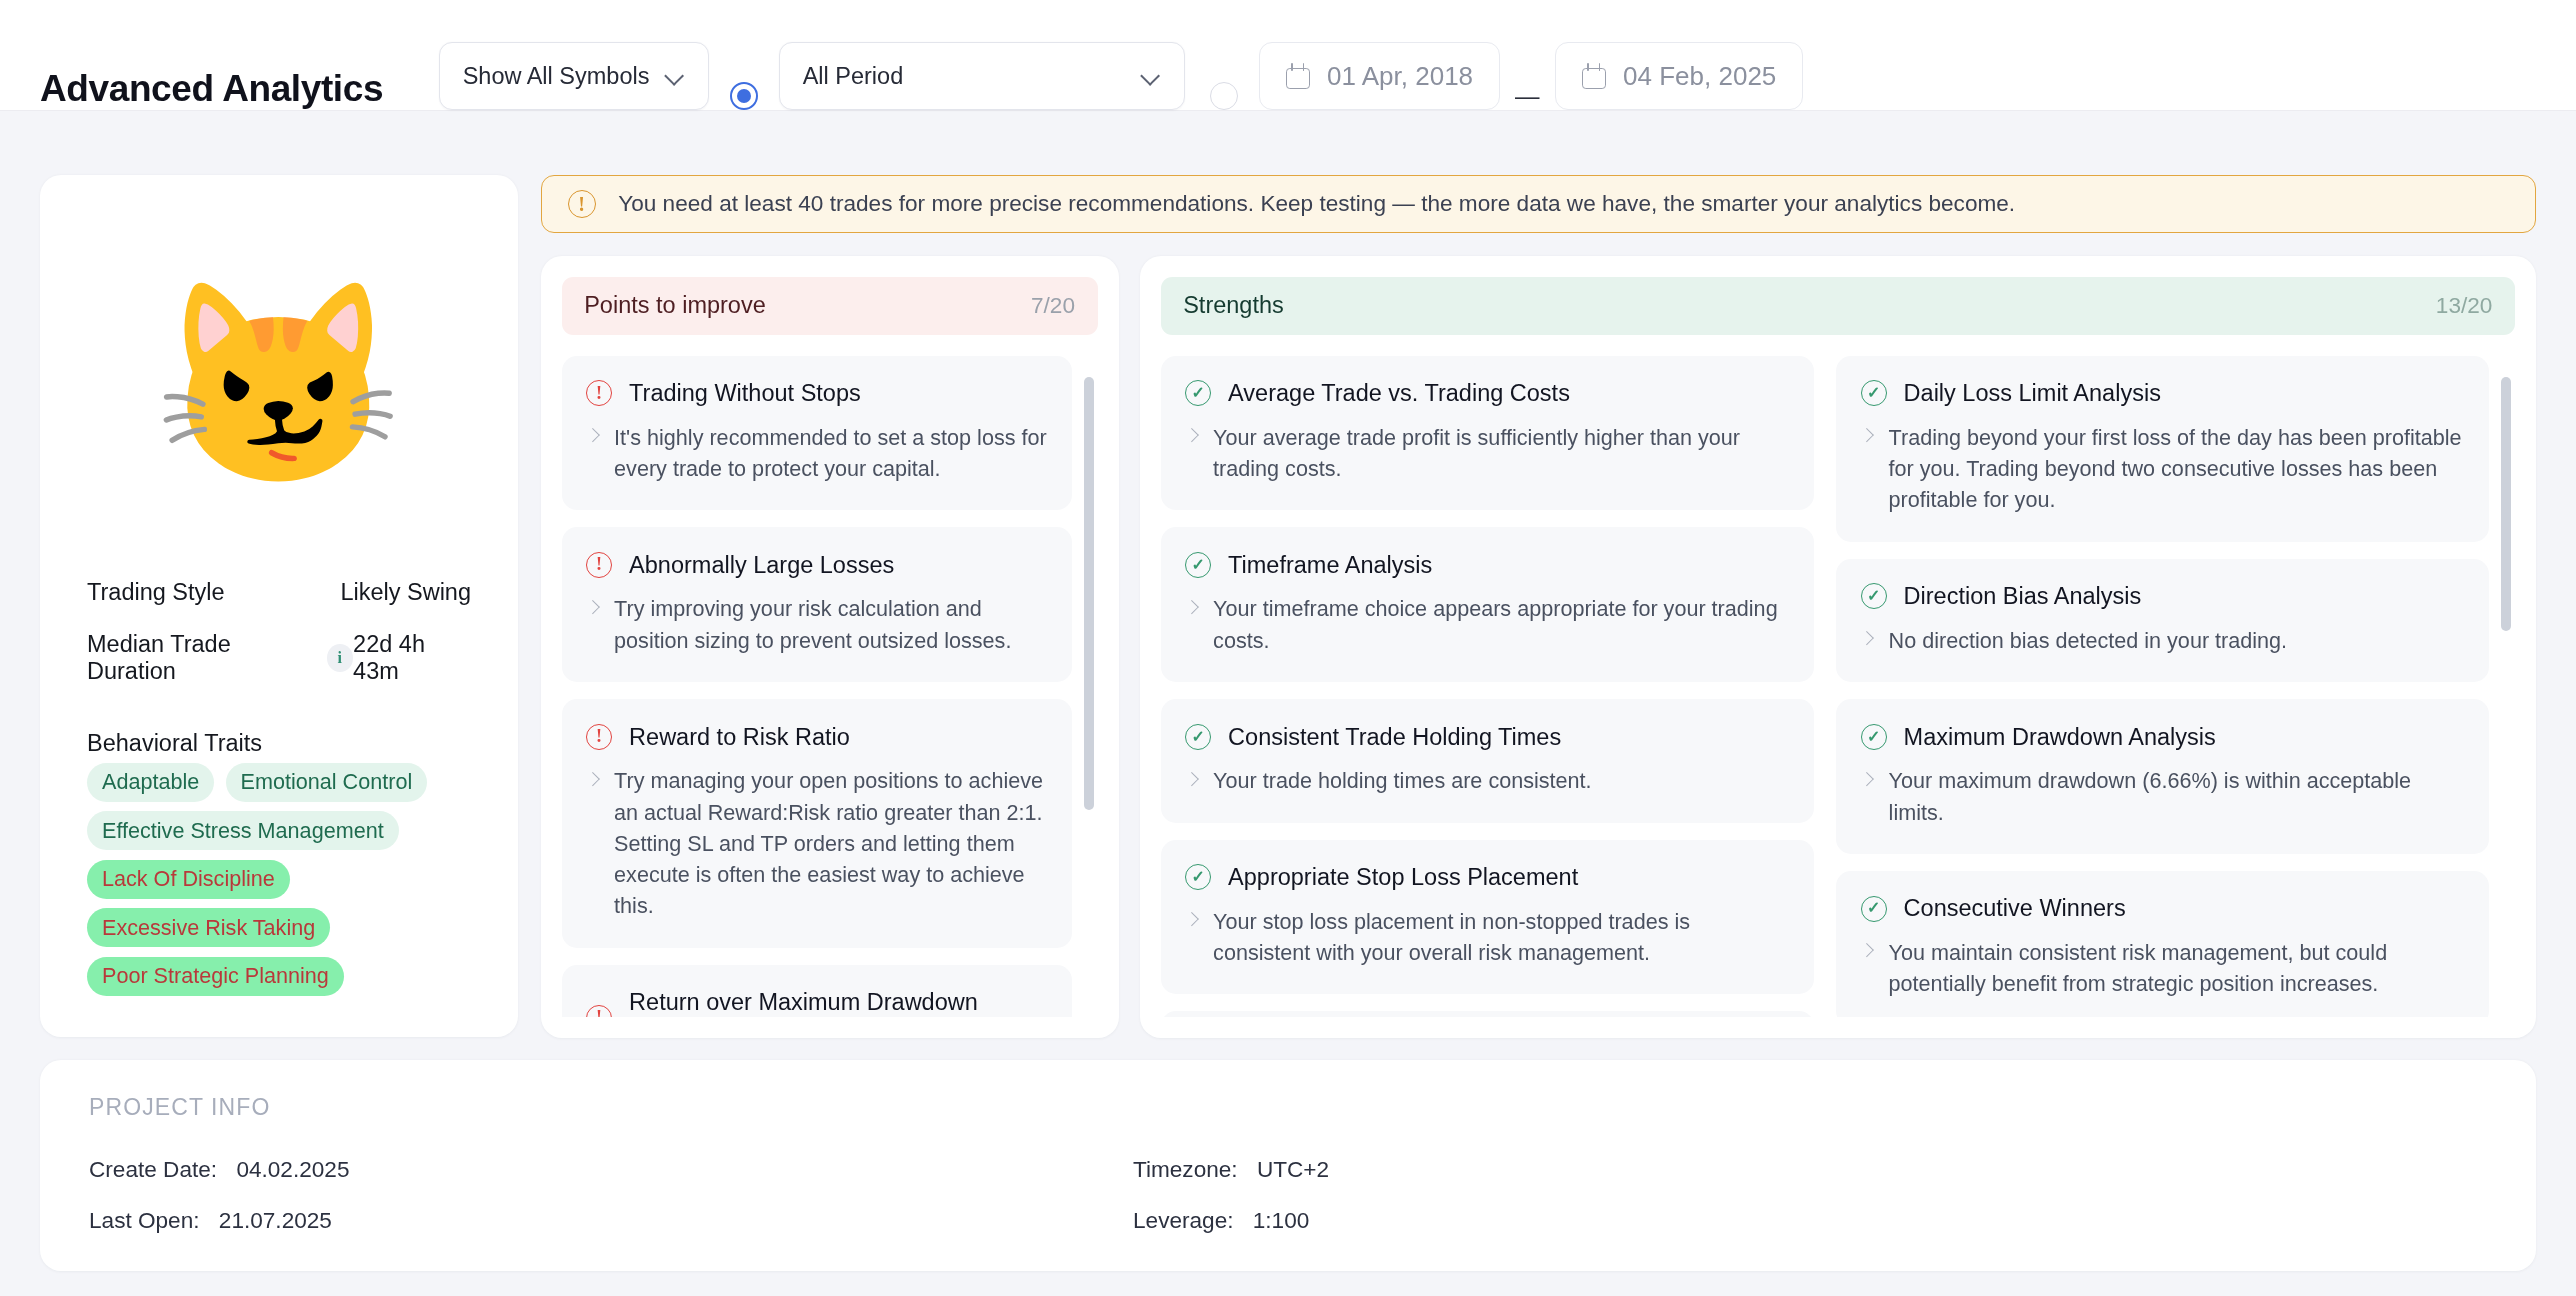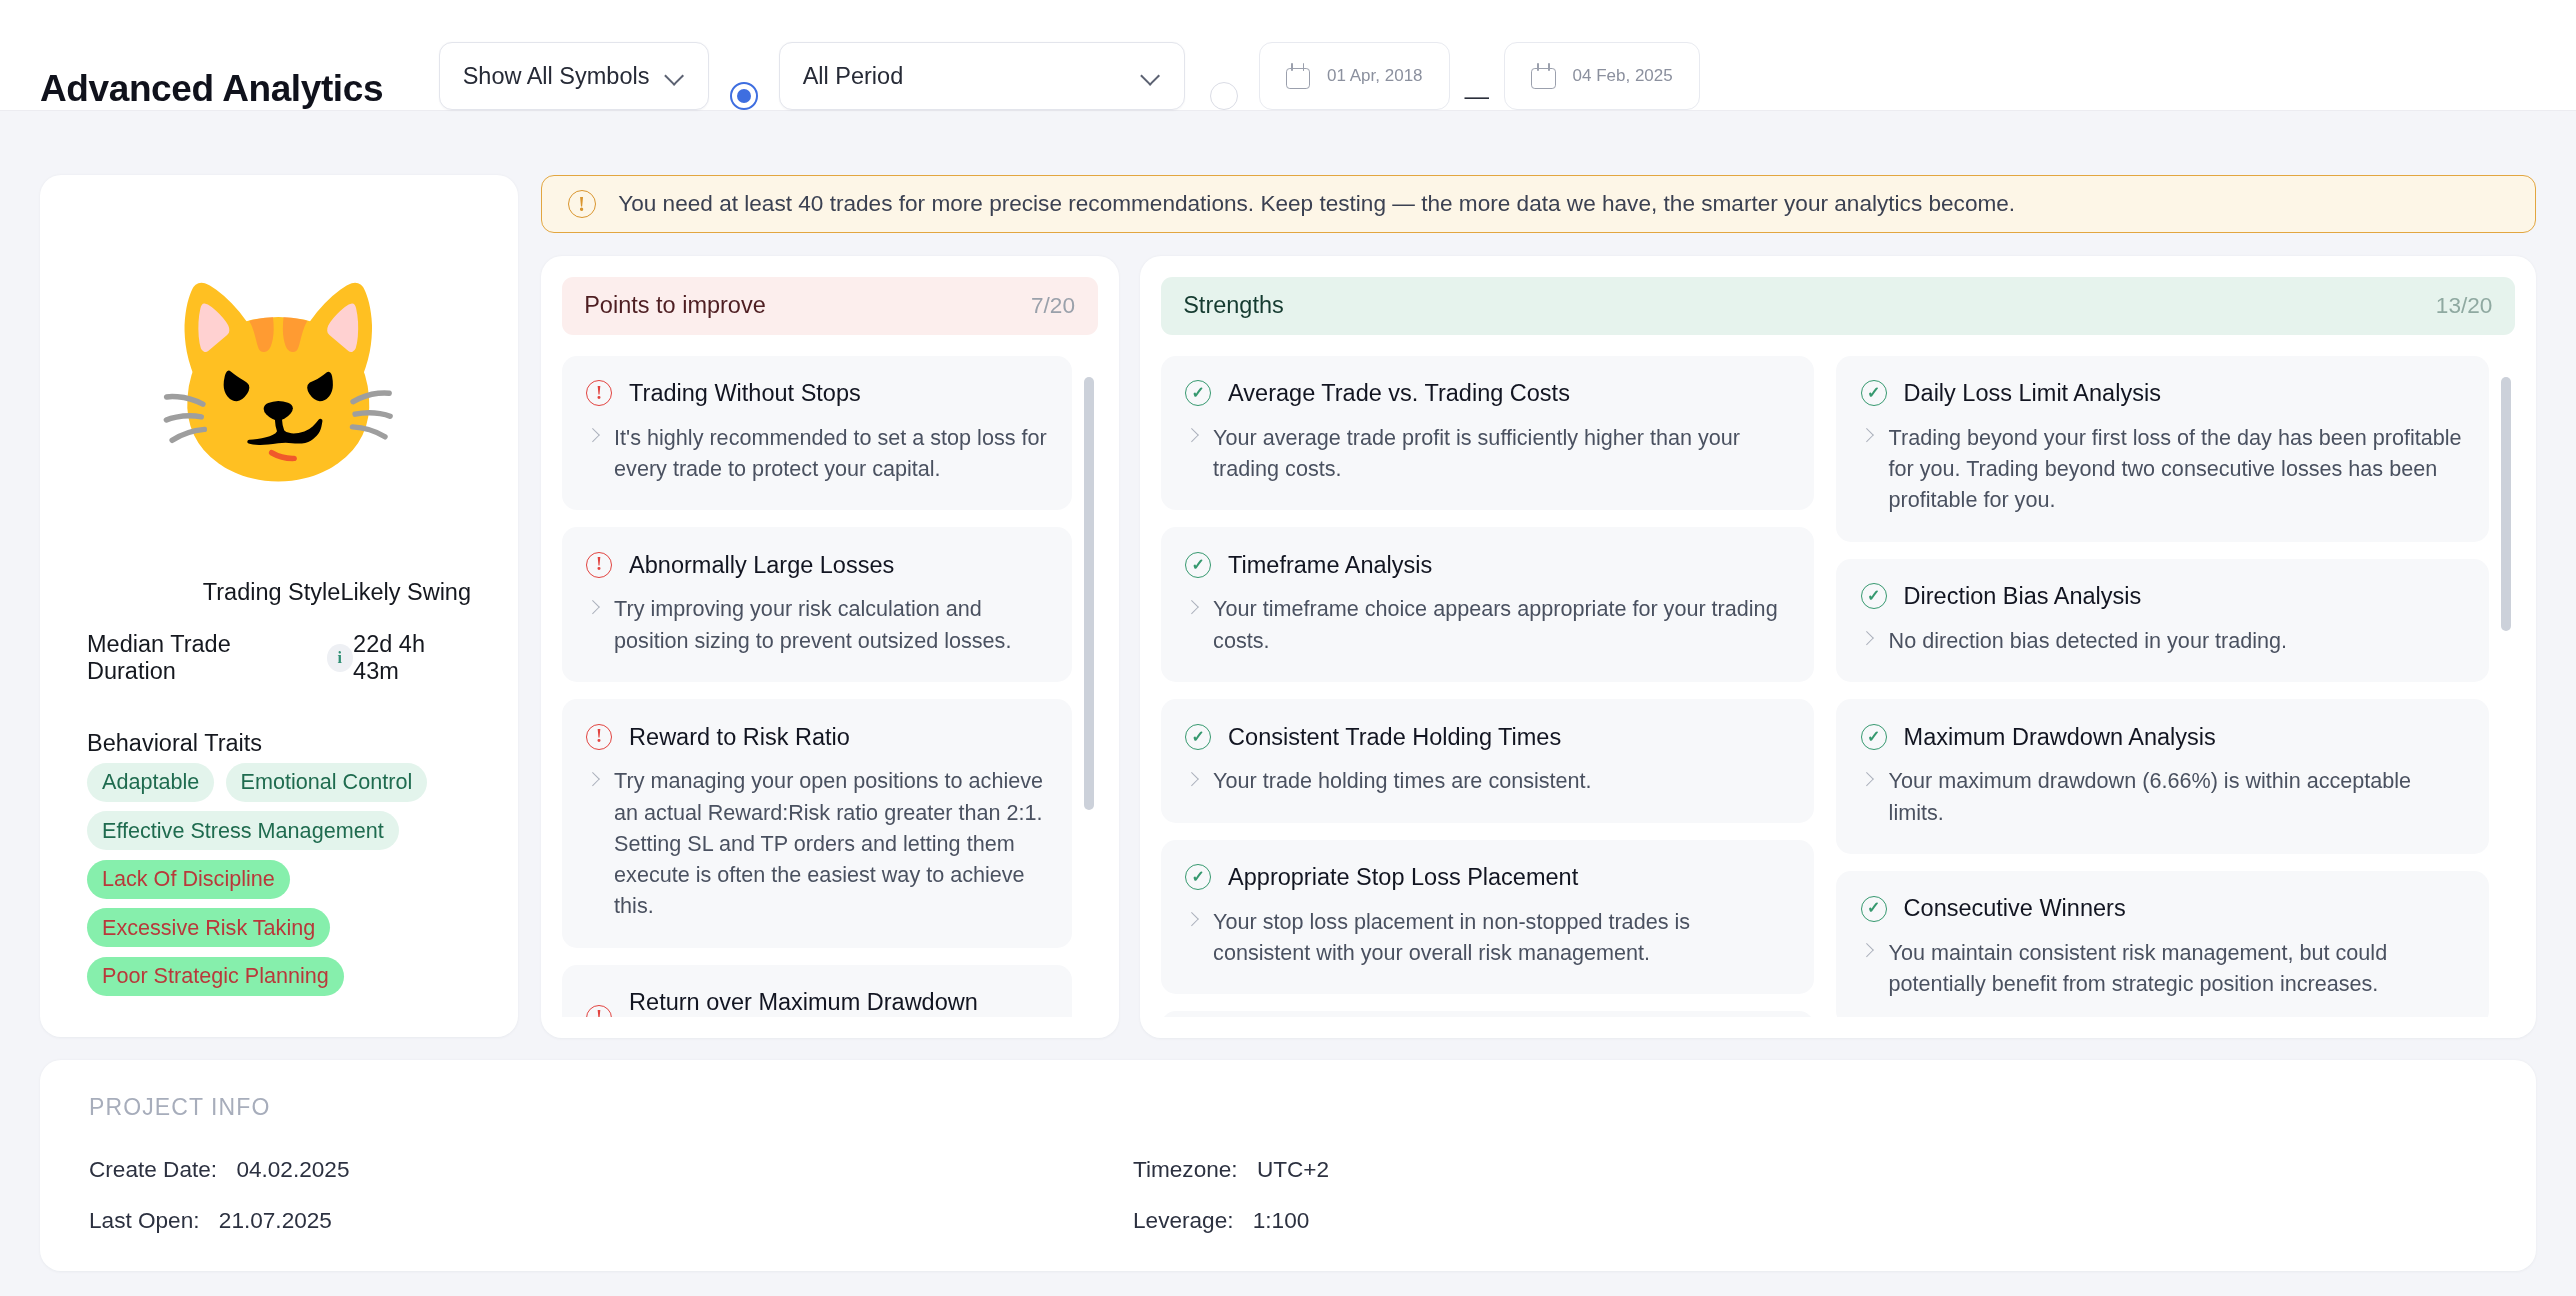--- a/index.html
+++ b/index.html
@@ -73,21 +73,21 @@
 
   .date-box {
     height: 68px;
     border: 0.9px solid #e8eaf0;
     border-radius: 13px;
     background: #fff;
     display: flex;
     align-items: center;
     gap: 17px;
     padding: 0 26px;
-    font-size: 17px;
+    font-size: 26px;
     color: #8b909e;
     white-space: nowrap;
   }
   .cal-icon { width: 24.5px; height: 26px; flex: 0 0 24.5px; position: relative; }
   .cal-icon .body {
     position: absolute; left: 0; top: 4.7px;
     width: 24.5px; height: 21.6px;
     border: 1.9px solid #9ba0ad; border-radius: 3.8px;
   }
   .cal-icon .t1, .cal-icon .t2 {
@@ -109,21 +109,21 @@
     border-radius: 21px;
     box-shadow: 0 0.9px 2.8px rgba(25,32,56,.05);
     padding: 41px 47px;
     display: flex;
     flex-direction: column;
   }
   .avatar-wrap { height: 357px; display: flex; align-items: center; justify-content: center; }
   .avatar { font-size: 198px; line-height: 1; }
 
   .kv-row {
-    display: flex; align-items: center; justify-content: flex-end;
+    display: flex; align-items: center; justify-content: space-between;
     margin-top: 24.5px;
     font-size: 23.5px;
   }
   .kv-label { color: #15181f; display: flex; align-items: center; gap: 13px; }
   .kv-value { color: #15181f; font-weight: 400; }
   .info-dot {
     width: 28px; height: 28px; border-radius: 50%;
     background: #eef0f4; color: #2f8f74;
     font-size: 16px; font-weight: 700;
     display: flex; align-items: center; justify-content: center;

